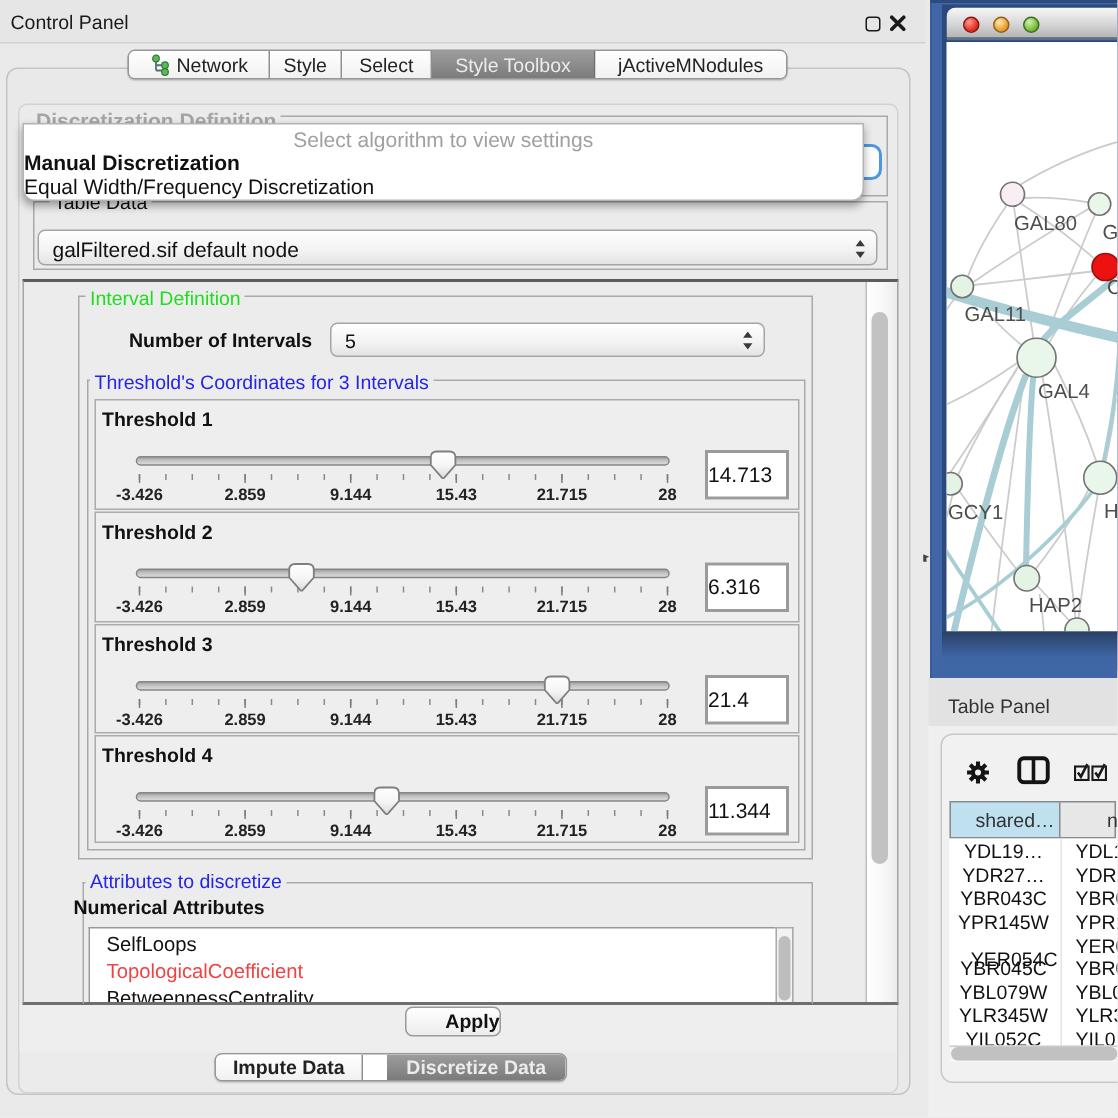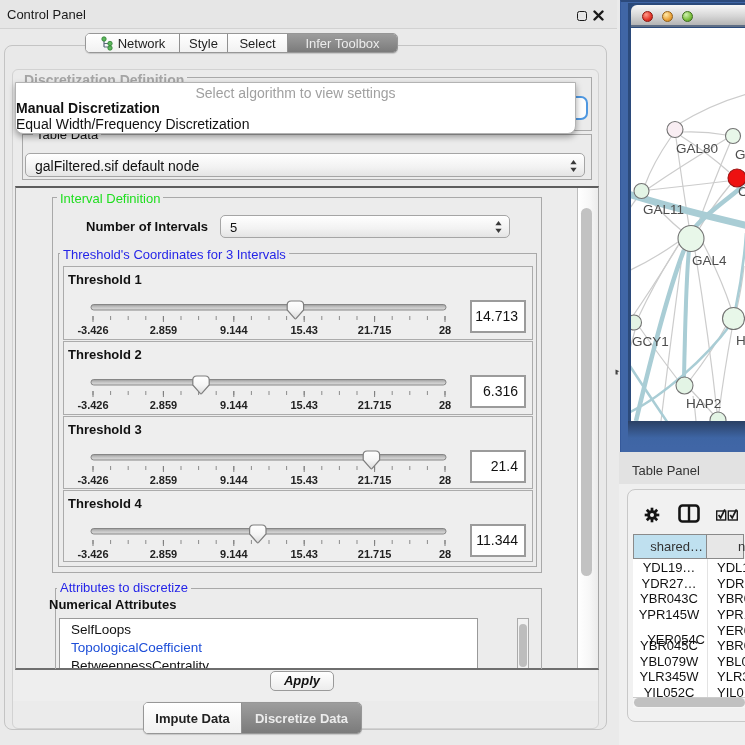--- a/index.html
+++ b/index.html
@@ -8,21 +8,21 @@
 .abs { position:absolute; }
 .grouptitle { position:absolute; font-size:13px; background:#ebebeb; padding:0 3px; }
 .gbox { position:absolute; border:1px solid #a9a9a9; }
 .combo { position:absolute; border:1px solid #a5a5a5; border-radius:5px; background:linear-gradient(#ffffff,#f2f2f2 60%,#e4e4e4); font-size:13px; color:#111; }
 .seg { position:absolute; display:flex; border:1px solid #979797; border-radius:5px; background:#fff; overflow:hidden; box-shadow:0 1px 1px rgba(0,0,0,0.15); }
 .seg .s { font-size:13px; color:#222; display:flex; align-items:center; justify-content:center; border-right:1px solid #909090; background:linear-gradient(#ffffff,#f1f1f1); }
 .seg .s:last-child { border-right:none; }
 .seg .sel { background:linear-gradient(#9d9d9d,#7b7b7b); color:#ececec; border-right-color:#6e6e6e; }
 .tbox { position:absolute; border:1px solid #ababab; background:#eeeeee; }
 .tlabel { position:absolute; font-weight:bold; font-size:13px; color:#111; }
-.vfield { position:absolute; width:56px; height:33px; border:2px solid #9b9b9b; background:#fff; font-size:14px; color:#111; text-align:right; padding-right:6px; line-height:29px; }
+.vfield { position:absolute; width:56px; height:33px; border:2px solid #9b9b9b; background:#fff; font-size:14px; color:#111; text-align:left; padding-right:22px; line-height:29px; }
 .ticklbl { position:absolute; font-size:11px; font-weight:bold; color:#222; transform:translateX(-50%); }
 </style>
 </head>
 <body>
 
 <div class="abs" style="left:0; top:0; width:617px; height:29px; background:#e6e6e6; border-bottom:1px solid #d2d2d2;"></div>
 <div class="abs" style="left:7px; top:7px; font-size:13px; color:#1a1a1a;">Control Panel</div>
 
 <div class="abs" style="left:577px; top:11px; width:10px; height:10px; border:1.6px solid #1a1a1a; border-radius:2.5px;"></div>
 <svg class="abs" style="left:593px; top:10px;" width="11" height="11" viewBox="0 0 11 11">
@@ -35,21 +35,22 @@
 
 <div class="seg" style="left:85px; top:33px; height:20px;">
   <div class="s" style="width:94px;"><svg width="14" height="15" viewBox="0 0 14 15" style="margin-right:4px;">
         <path d="M4 4 V11 M4 7.5 H9 M4 11 H9" stroke="#5a6a7a" stroke-width="1.2" fill="none"></path>
         <circle cx="4" cy="3" r="2.2" fill="#5cb85c" stroke="#2e7d32" stroke-width="0.8"></circle>
         <circle cx="10" cy="7.5" r="2.2" fill="#5cb85c" stroke="#2e7d32" stroke-width="0.8"></circle>
         <circle cx="10" cy="12" r="2.2" fill="#5cb85c" stroke="#2e7d32" stroke-width="0.8"></circle>
       </svg>Network</div>
   <div class="s" style="width:48px;">Style</div>
   <div class="s" style="width:60px;">Select</div>
-  <div class="s sel" style="width:109px;">Infer Toolbox</div>
+  <div class="s sel" style="width:109px;">Style Toolbox</div>
+  <div class="s" style="width:127px;">jActiveMNodules</div>
 </div>
 
 <div class="gbox" style="left:22px; top:77px; width:570px; height:54px;"></div>
 <div class="grouptitle" style="left:21px; top:72px; color:#a5a5a5; font-weight:bold; font-size:14px;">Discretization Definition</div>
 
 <div class="abs" style="left:563px; top:96px; width:25px; height:24px; border:2.5px solid #4e97e0; border-radius:7px; background:#fdfdfd;"></div>
 
 <div class="gbox" style="left:22px; top:134px; width:570px; height:46px;"></div>
 <div class="grouptitle" style="left:33px; top:127px; color:#111;">Table Data</div>
 <div class="combo" style="left:25px; top:153px; width:560px; height:24px;">
@@ -152,32 +153,32 @@
 <div class="ticklbl" style="left:163.4px; top:548px;">2.859</div>
 <div class="ticklbl" style="left:233.8px; top:548px;">9.144</div>
 <div class="ticklbl" style="left:304.2px; top:548px;">15.43</div>
 <div class="ticklbl" style="left:374.6px; top:548px;">21.715</div>
 <div class="ticklbl" style="left:445px; top:548px;">28</div>
 <div class="vfield" style="left:470px; top:524px;">11.344</div>
 
 <div class="gbox" style="left:55px; top:588px; width:487px; height:81px; border-bottom:none;"></div>
 <div class="grouptitle" style="left:57px; top:580px; color:#2525e8; background:#ececec;">Attributes to discretize</div>
 <div class="tlabel" style="left:49px; top:597px;">Numerical Attributes</div>
-<div class="abs" style="left:59px; top:618px; width:419px; height:50px; background:#fff; border:1px solid #999; border-bottom:none; overflow:hidden;">
+<div class="abs" style="left:59px; top:618px; width:470px; height:50px; background:#fff; border:1px solid #999; border-bottom:none; overflow:hidden;">
   <div style="position:absolute; left:11px; top:3px; font-size:13.5px; color:#111;">SelfLoops</div>
-  <div style="position:absolute; left:11px; top:20.5px; font-size:13.5px; color:#1d4ed8;">TopologicalCoefficient</div>
+  <div style="position:absolute; left:11px; top:20.5px; font-size:13.5px; color:#ef4444;">TopologicalCoefficient</div>
   <div style="position:absolute; left:11px; top:38.5px; font-size:13.5px; color:#111;">BetweennessCentrality</div>
 </div>
 <div class="abs" style="left:517px; top:618px; width:12px; height:50px; background:#f2f2f2; border:1px solid #aaa; border-bottom:none;"></div>
 <div class="abs" style="left:519px; top:624px; width:8px; height:43px; background:#bdbdbd; border-radius:4px;"></div>
 
 <div class="abs" style="left:13px; top:670px; width:585px; height:31px; background:#eeeeee;"></div>
-<div class="abs" style="left:270px; top:671px; width:64px; height:20px; border:1px solid #9a9a9a; border-radius:5px; background:linear-gradient(#ffffff,#ececec); font-size:13px; color:#111; text-align:center; line-height:18px; font-weight:bold;font-style:italic;">Apply</div>
-
-<div class="seg" style="left:143px; top:702px; height:32px; font-weight:bold;">
+<div class="abs" style="left:270px; top:671px; width:64px; height:20px; border:1px solid #9a9a9a; border-radius:5px; background:linear-gradient(#ffffff,#ececec); font-size:13px; color:#111; text-align:right; line-height:18px; font-weight:bold;">Apply</div>
+
+<div class="seg" style="left:143px; top:702px; height:19px; font-weight:bold;gap:16px;">
   <div class="s" style="width:98px;">Impute Data</div>
   <div class="s sel" style="width:119px;">Discretize Data</div>
 </div>
 
 <svg class="abs" style="left:615px; top:369px;" width="5" height="6" viewBox="0 0 5 6">
     <path d="M0.5 5.5 L0.5 0.5 L4.5 2.2 L2.5 3 L2.8 5.5 Z" fill="#444"></path>
   </svg>
 
 <div class="abs" style="left:620px; top:0; width:125px; height:452px; background:#4066a6; border-top:2px solid #2c4a7c; border-left:1px solid #35599a;"></div>
 

